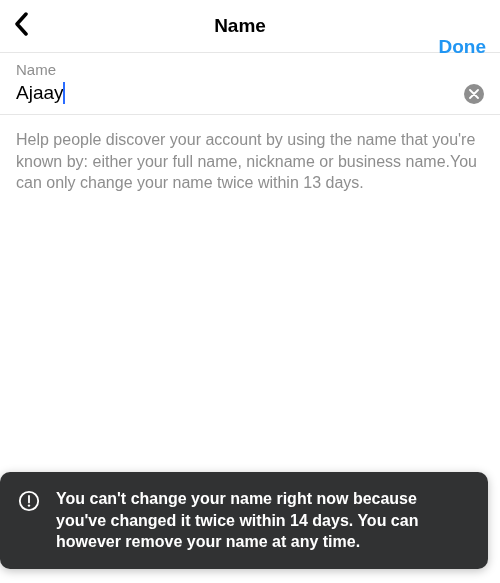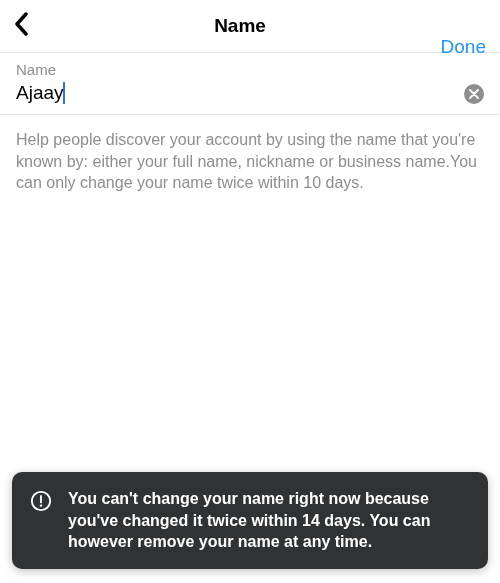--- a/index.html
+++ b/index.html
@@ -31,21 +31,21 @@
       font-size: 19px;
       font-weight: 700;
       color: #000;
       text-align: center;
       flex: 1;
     }
     .done-btn {
       width: 56px;
       text-align: right;
       font-size: 19px;
-      font-weight: 400;
+      font-weight: 700;
       color: #2196f3;
       cursor: pointer;
       margin-top: 41px;
     }
     .field-section {
       border-top: 1px solid #e6e6e6;
       border-bottom: 1px solid #e6e6e6;
       padding: 8px 16px 10px 16px;
       background: #fff;
     }
@@ -90,21 +90,21 @@
     .clear-btn svg { width: 10px; height: 10px; }
     .help-text {
       padding: 14px 16px 0 16px;
       font-size: 16px;
       line-height: 1.35;
       color: #8e8e8e;
       font-weight: 500;
     }
     .toast {
       position: absolute;
-      left: 12px;
+      left: 0;
       right: 12px;
       bottom: 14px;
       background: #313233;
       border-radius: 10px;
       padding: 16px 18px;
       display: flex;
       align-items: flex-start;
       gap: 16px;
       box-shadow: 0 2px 10px rgba(0,0,0,0.25);
     }
@@ -147,21 +147,21 @@
     <div class="clear-btn">
       <span>
         <svg viewBox="0 0 10 10">
           <path d="M1 1 L9 9 M9 1 L1 9" stroke="#fff" stroke-width="1.8" stroke-linecap="round"></path>
         </svg>
       </span>
     </div>
   </div>
 </div>
 
-<div class="help-text">Help people discover your account by using the name that you're known by: either your full name, nickname or business name.You can only change your name twice within 10 days.</div>
+<div class="help-text">Help people discover your account by using the name that you're known by: either your full name, nickname or business name.You can only change your name twice within 13 days.</div>
 
 <div class="toast">
   <div class="toast-icon">
     <svg viewBox="0 0 24 24" fill="none">
       <circle cx="12" cy="12" r="10" stroke="#fff" stroke-width="2"></circle>
       <line x1="12" y1="6.5" x2="12" y2="13.5" stroke="#fff" stroke-width="2" stroke-linecap="round"></line>
       <circle cx="12" cy="17" r="1.3" fill="#fff"></circle>
     </svg>
   </div>
   <div class="toast-text">You can't change your name right now because you've changed it twice within 14 days. You can however remove your name at any time.</div>

